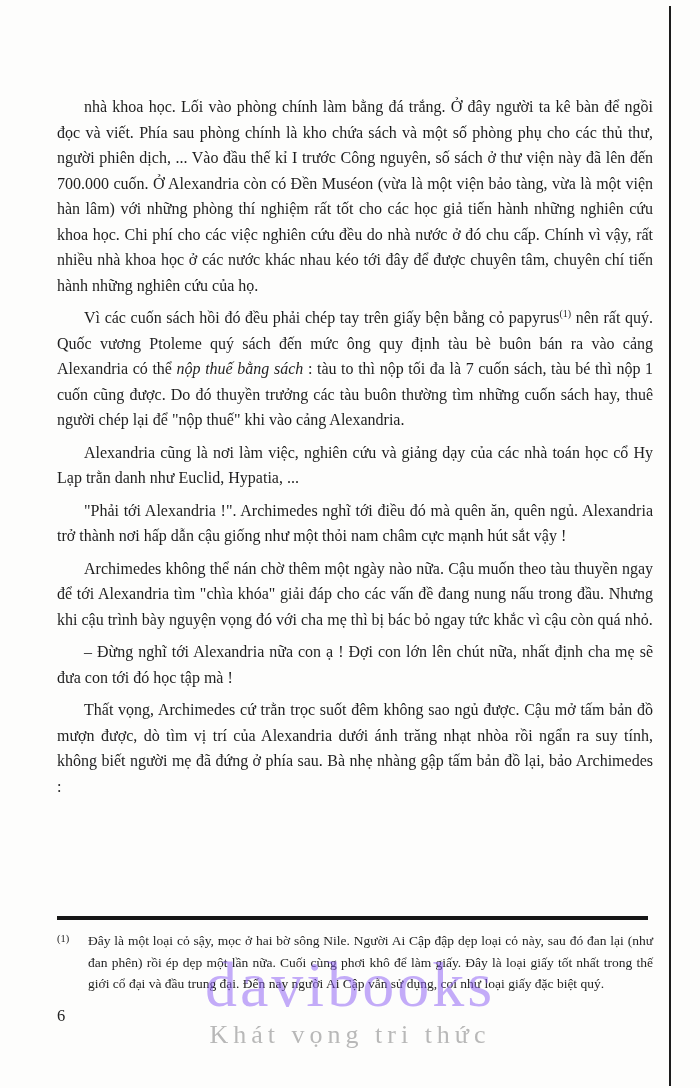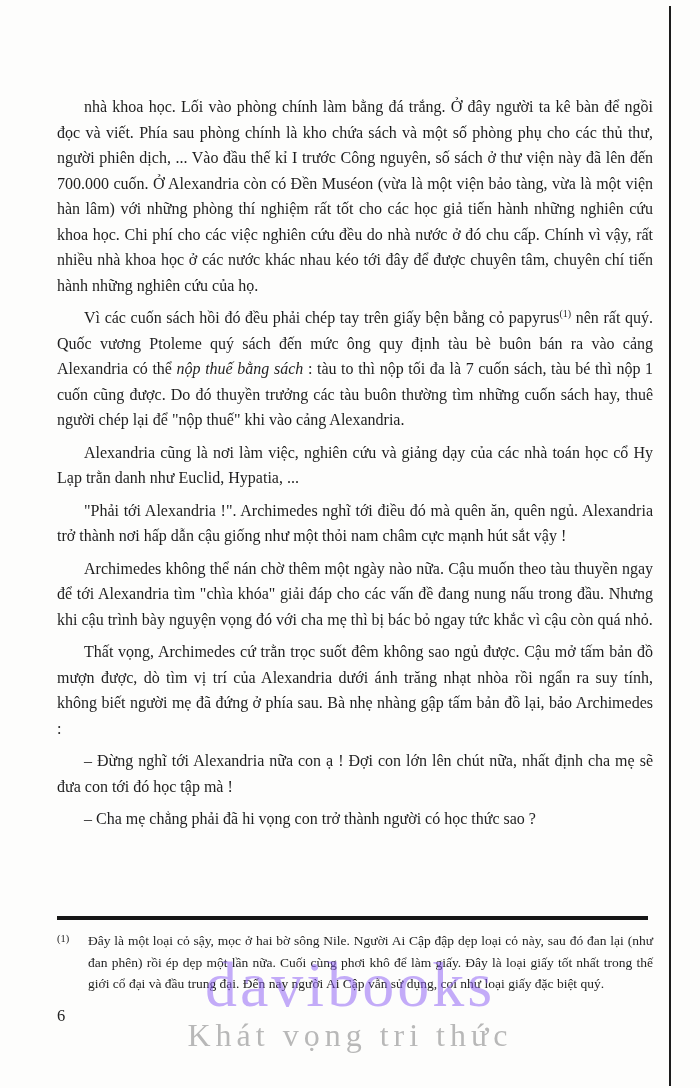--- a/index.html
+++ b/index.html
@@ -76,21 +76,21 @@
       pointer-events: none;
     }
     .wm-title {
       font-size: 64px;
       line-height: 66px;
       color: #8b5cf6;
       opacity: 0.5;
       letter-spacing: 3px;
     }
     .wm-subtitle {
-      font-size: 32px;
+      font-size: 26px;
       line-height: 30px;
       color: #8f8f8f;
       opacity: 0.62;
       letter-spacing: 5px;
       margin-top: 2px;
     }
     .edge-line {
       position: absolute;
       top: 6px;
       left: 669px;
@@ -108,25 +108,24 @@
     <p class="para"><span>nhà khoa học. Lối vào phòng chính làm bằng đá trắng. Ở đây người ta kê bàn để ngồi đọc và viết. Phía sau phòng chính là kho chứa sách và một số phòng phụ cho các thủ thư, người phiên dịch, ... Vào đầu thế kỉ I trước Công nguyên, số sách ở thư viện này đã lên đến 700.000 cuốn. Ở Alexandria còn có Đền Muséon (vừa là một viện bảo tàng, vừa là một viện hàn lâm) với những phòng thí nghiệm rất tốt cho các học giả tiến hành những nghiên cứu khoa học. Chi phí cho các việc nghiên cứu đều do nhà nước ở đó chu cấp. Chính vì vậy, rất nhiều nhà khoa học ở các nước khác nhau kéo tới đây để được chuyên tâm, chuyên chí tiến hành những nghiên cứu của họ.</span></p>
 
     <p class="para"><span>Vì các cuốn sách hồi đó đều phải chép tay trên giấy bện bằng cỏ papyrus</span><sup class="fn-ref">(1)</sup><span> nên rất quý. Quốc vương Ptoleme quý sách đến mức ông quy định tàu bè buôn bán ra vào cảng Alexandria có thể </span><span class="italic">nộp thuế bằng sách</span><span> : tàu to thì nộp tối đa là 7 cuốn sách, tàu bé thì nộp 1 cuốn cũng được. Do đó thuyền trưởng các tàu buôn thường tìm những cuốn sách hay, thuê người chép lại để "nộp thuế" khi vào cảng Alexandria.</span></p>
 
     <p class="para"><span>Alexandria cũng là nơi làm việc, nghiên cứu và giảng dạy của các nhà toán học cổ Hy Lạp trằn danh như Euclid, Hypatia, ...</span></p>
 
     <p class="para"><span>"Phải tới Alexandria !". Archimedes nghĩ tới điều đó mà quên ăn, quên ngủ. Alexandria trở thành nơi hấp dẫn cậu giống như một thỏi nam châm cực mạnh hút sắt vậy !</span></p>
 
     <p class="para"><span>Archimedes không thể nán chờ thêm một ngày nào nữa. Cậu muốn theo tàu thuyền ngay để tới Alexandria tìm "chìa khóa" giải đáp cho các vấn đề đang nung nấu trong đầu. Nhưng khi cậu trình bày nguyện vọng đó với cha mẹ thì bị bác bỏ ngay tức khắc vì cậu còn quá nhỏ.</span></p>
 
+    <p class="para"><span>–  Đừng nghĩ tới Alexandria nữa con ạ ! Đợi con lớn lên chút nữa, nhất định cha mẹ sẽ đưa con tới đó học tập mà !</span></p>
+
     <p class="para"><span>Thất vọng, Archimedes cứ trằn trọc suốt đêm không sao ngủ được. Cậu mở tấm bản đồ mượn được, dò tìm vị trí của Alexandria dưới ánh trăng nhạt nhòa rồi ngẩn ra suy tính, không biết người mẹ đã đứng ở phía sau. Bà nhẹ nhàng gập tấm bản đồ lại, bảo Archimedes :</span></p>
 
-    <p class="para"><span>–  Đừng nghĩ tới Alexandria nữa con ạ ! Đợi con lớn lên chút nữa, nhất định cha mẹ sẽ đưa con tới đó học tập mà !</span></p>
-
-    <p class="para"><span>–  Cha mẹ chẳng phải đã hi vọng con trở thành người có học thức sao ?</span></p>
 
   </div>
 
   <div class="footnote-rule"></div>
 
   <div class="footnote">
     <span class="fn-marker">(1)</span>
     <span>Đây là một loại cỏ sậy, mọc ở hai bờ sông Nile. Người Ai Cập đập dẹp loại cỏ này, sau đó đan lại (như đan phên) rồi ép dẹp một lần nữa. Cuối cùng phơi khô để làm giấy. Đây là loại giấy tốt nhất trong thế giới cổ đại và đầu trung đại. Đến nay người Ai Cập vẫn sử dụng, coi như loại giấy đặc biệt quý.</span>
   </div>
 

